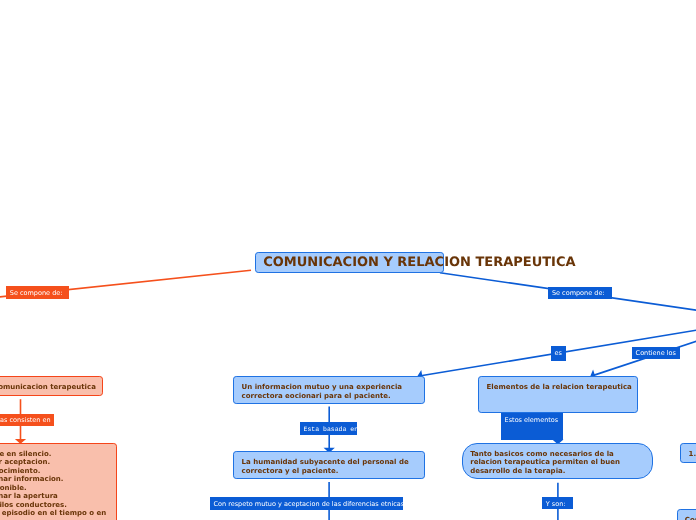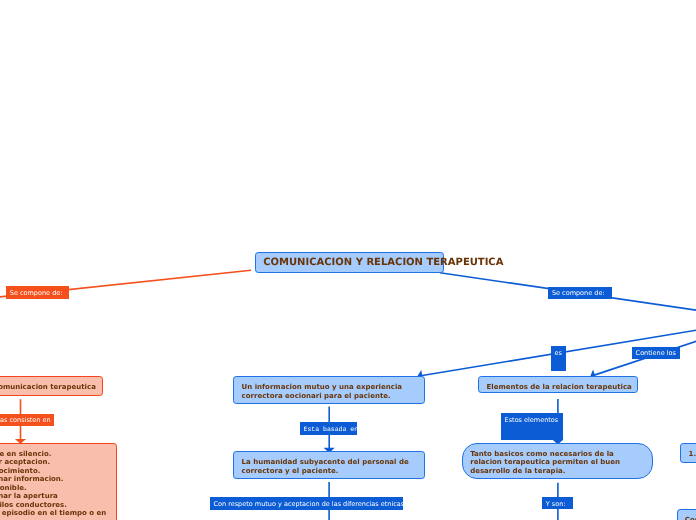--- a/index.html
+++ b/index.html
@@ -34,40 +34,40 @@
       <polygon points="329.2,451.9 325.3,448.5 329.2,448.5 333.09999999999997,448.5" fill="#0b5cd5" stroke="#0b5cd5" stroke-width="1.3" stroke-linejoin="miter"></polygon>
       <line x1="329.1" y1="482.1" x2="329.1" y2="530" stroke="#0b5cd5" stroke-width="1.6"></line>
       <line x1="557.9" y1="399" x2="557.9" y2="440.9" stroke="#0b5cd5" stroke-width="1.6"></line>
       <polygon points="557.9,443.5 554,440.1 557.9,440.1 561.8,440.1" fill="#0b5cd5" stroke="#0b5cd5" stroke-width="1.3" stroke-linejoin="miter"></polygon>
       <line x1="557.9" y1="482.8" x2="557.9" y2="530" stroke="#0b5cd5" stroke-width="1.6"></line>
       <line x1="20.5" y1="399.20000000000005" x2="20.5" y2="440.4" stroke="#f5501c" stroke-width="1.6"></line>
       <polygon points="20.5,443 16.6,439.6 20.5,439.6 24.4,439.6" fill="#f5501c" stroke="#f5501c" stroke-width="1.3" stroke-linejoin="miter"></polygon>
     </svg>
   <div class="lbl orange" style="left: 6.2px; top: 286.3px; width: 63.2px; height: 12.4px;">Se compone de:</div>
   <div class="lbl blue" style="left: 548.3px; top: 286.5px; width: 63.8px; height: 12.4px;">Se compone de:</div>
-  <div class="lbl blue" style="left: 550.9px; top: 346.4px; width: 15.5px; height: 25px;">es</div>
+  <div class="lbl blue" style="left: 550.9px; top: 346.4px; width: 15.5px; height: 15px;">es</div>
   <div class="lbl blue" style="left: 632px; top: 346.8px; width: 47.8px; height: 12.4px;">Contiene los</div>
   <div class="lbl blue" style="left: 299.9px; top: 422.3px; width: 57.4px; height: 12.4px; font-family: Liberation Mono, monospace;">Esta basada en</div>
   <div class="lbl blue" style="left: 209.9px; top: 497.2px; width: 193px; height: 12.4px;">Con respeto mutuo y aceptacion de las diferencias etnicas y culturales</div>
   <div class="lbl blue" style="left: 501px; top: 413.4px; width: 62px; height: 27px;">Estos elementos</div>
   <div class="lbl blue" style="left: 542.2px; top: 497.1px; width: 30.7px; height: 12.4px;">Y son:</div>
   <div class="lbl orange" style="left: -42.6px; top: 413.5px; width: 96.6px; height: 12.4px;">Estas tecnicas consisten en</div>
-  <div class="node blue" style="left: 255px; top: 251.8px; width: 188.5px; height: 20.8px; text-align: center; font-size: 10px; padding-top: 5.9px;">COMUNICACION Y RELACION TERAPEUTICA</div>
+  <div class="node blue" style="left: 255px; top: 251.8px; width: 188.5px; height: 20.8px; text-align: center; font-size: 13px; padding-top: 5.9px;">COMUNICACION Y RELACION TERAPEUTICA</div>
   <div class="node orange" style="left: -62px; top: 376.2px; width: 164.7px; height: 19.8px;">Tecnicas de comunicacion terapeutica</div>
   <div class="node orange" style="left: -48px; top: 442.9px; width: 164.5px; height: 85px;">Permanece en silencio.
 Demostrar aceptacion.
 Dar reconocimiento.
 Proporcionar informacion.
 Estar disponible.
 Proporcionar la apertura
 Usar los hilos conductores.
 Colocar el episodio en el tiempo o en</div>
   <div class="node blue" style="left: 233.4px; top: 376.4px; width: 191.3px; height: 27.6px;">Un informacion mutuo y una experiencia
 correctora eocionari para el paciente.</div>
   <div class="node blue" style="left: 233.4px; top: 451.4px; width: 191.3px; height: 27.6px;">La humanidad subyacente del personal de
 correctora y el paciente.</div>
-  <div class="node blue" style="left: 478.4px; top: 376.4px; width: 159.4px; height: 17px;">Elementos de la relacion terapeutica</div>
+  <div class="node blue" style="left: 478.4px; top: 376.4px; width: 159.4px; height: 37px;">Elementos de la relacion terapeutica</div>
   <div class="node blue" style="left: 462px; top: 443px; width: 191.3px; height: 36.2px; border-radius: 15px;">Tanto basicos como necesarios de la
 relacion terapeutica permiten el buen
 desarrollo de la terapia.</div>
   <div class="node blue" style="left: 680.4px; top: 443px; width: 42px; height: 19.6px;">1.</div>
   <div class="node blue" style="left: 676.6px; top: 509.1px; width: 60px; height: 19.6px;">Con</div>
 </div>
 
 </body></html>

